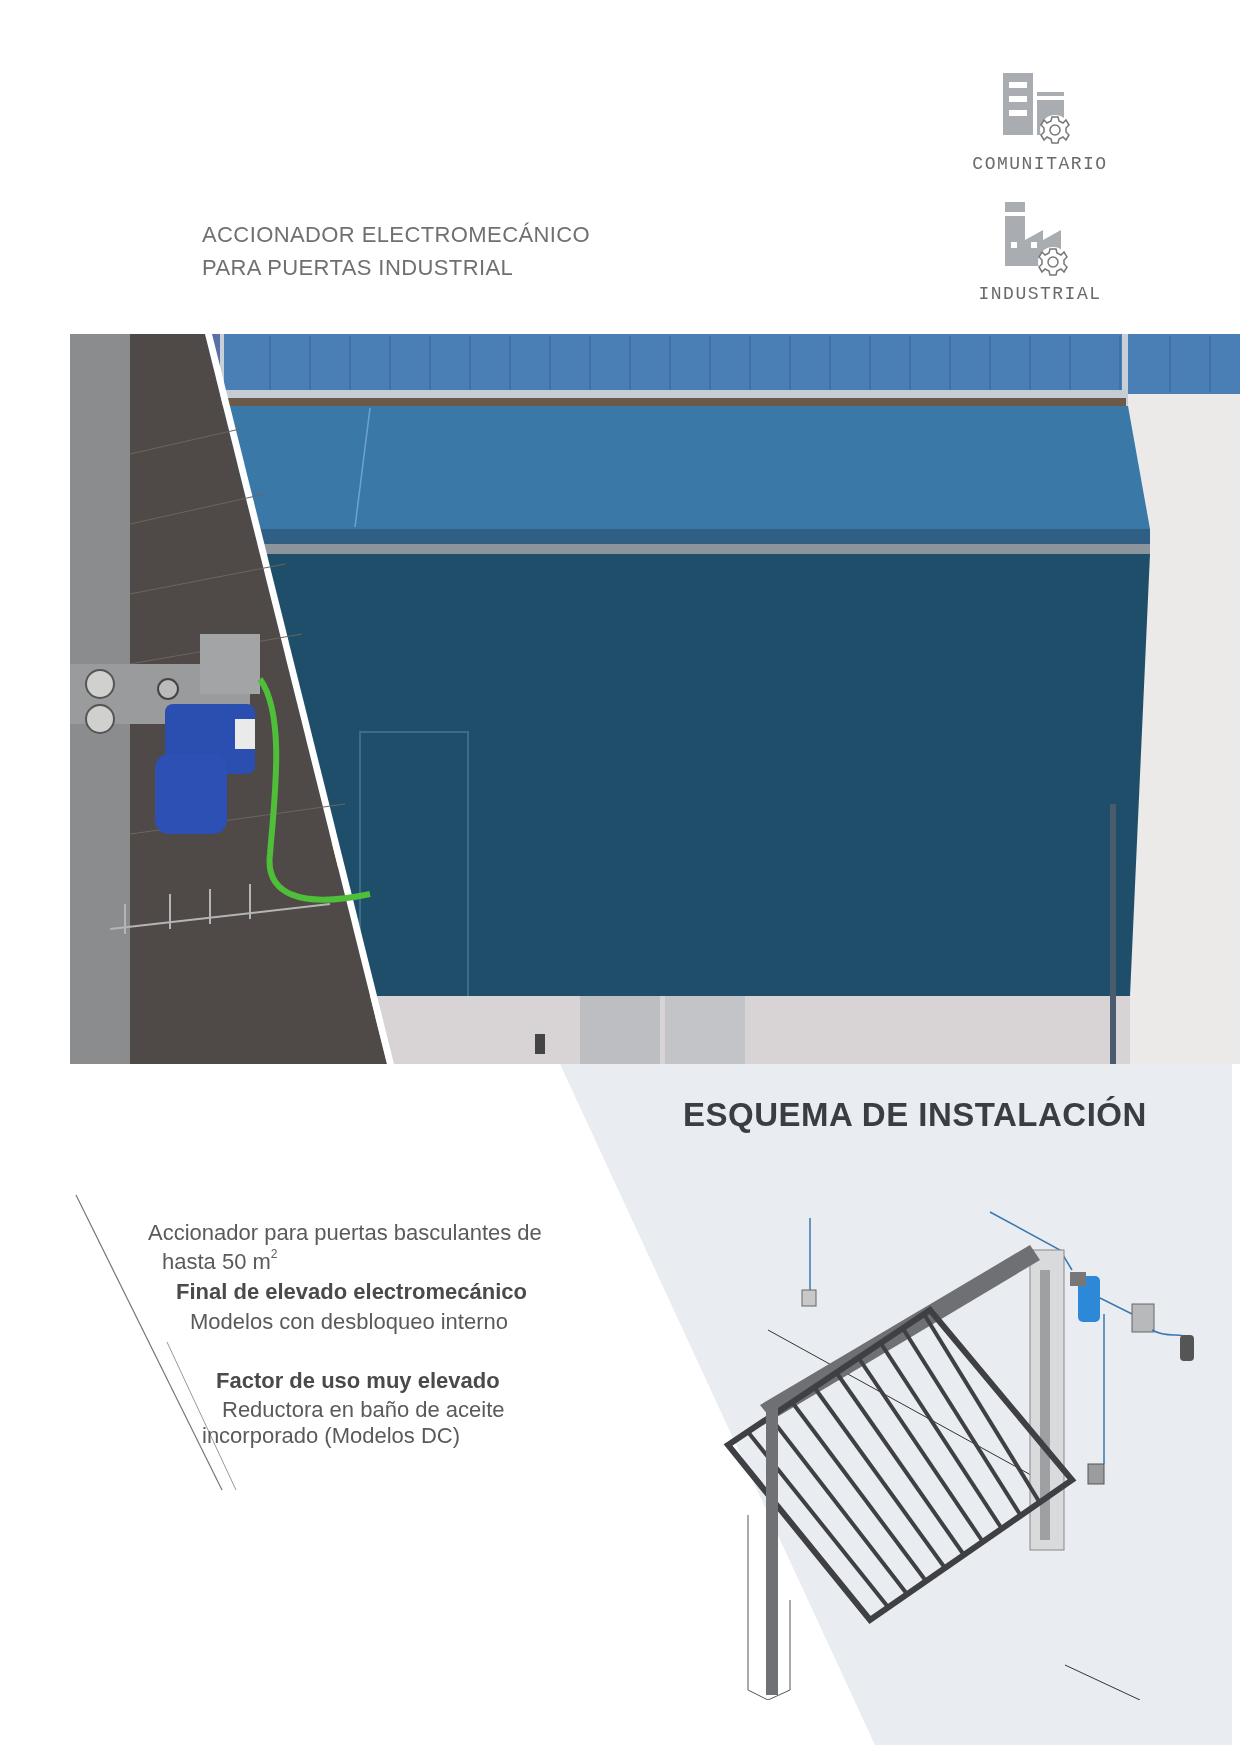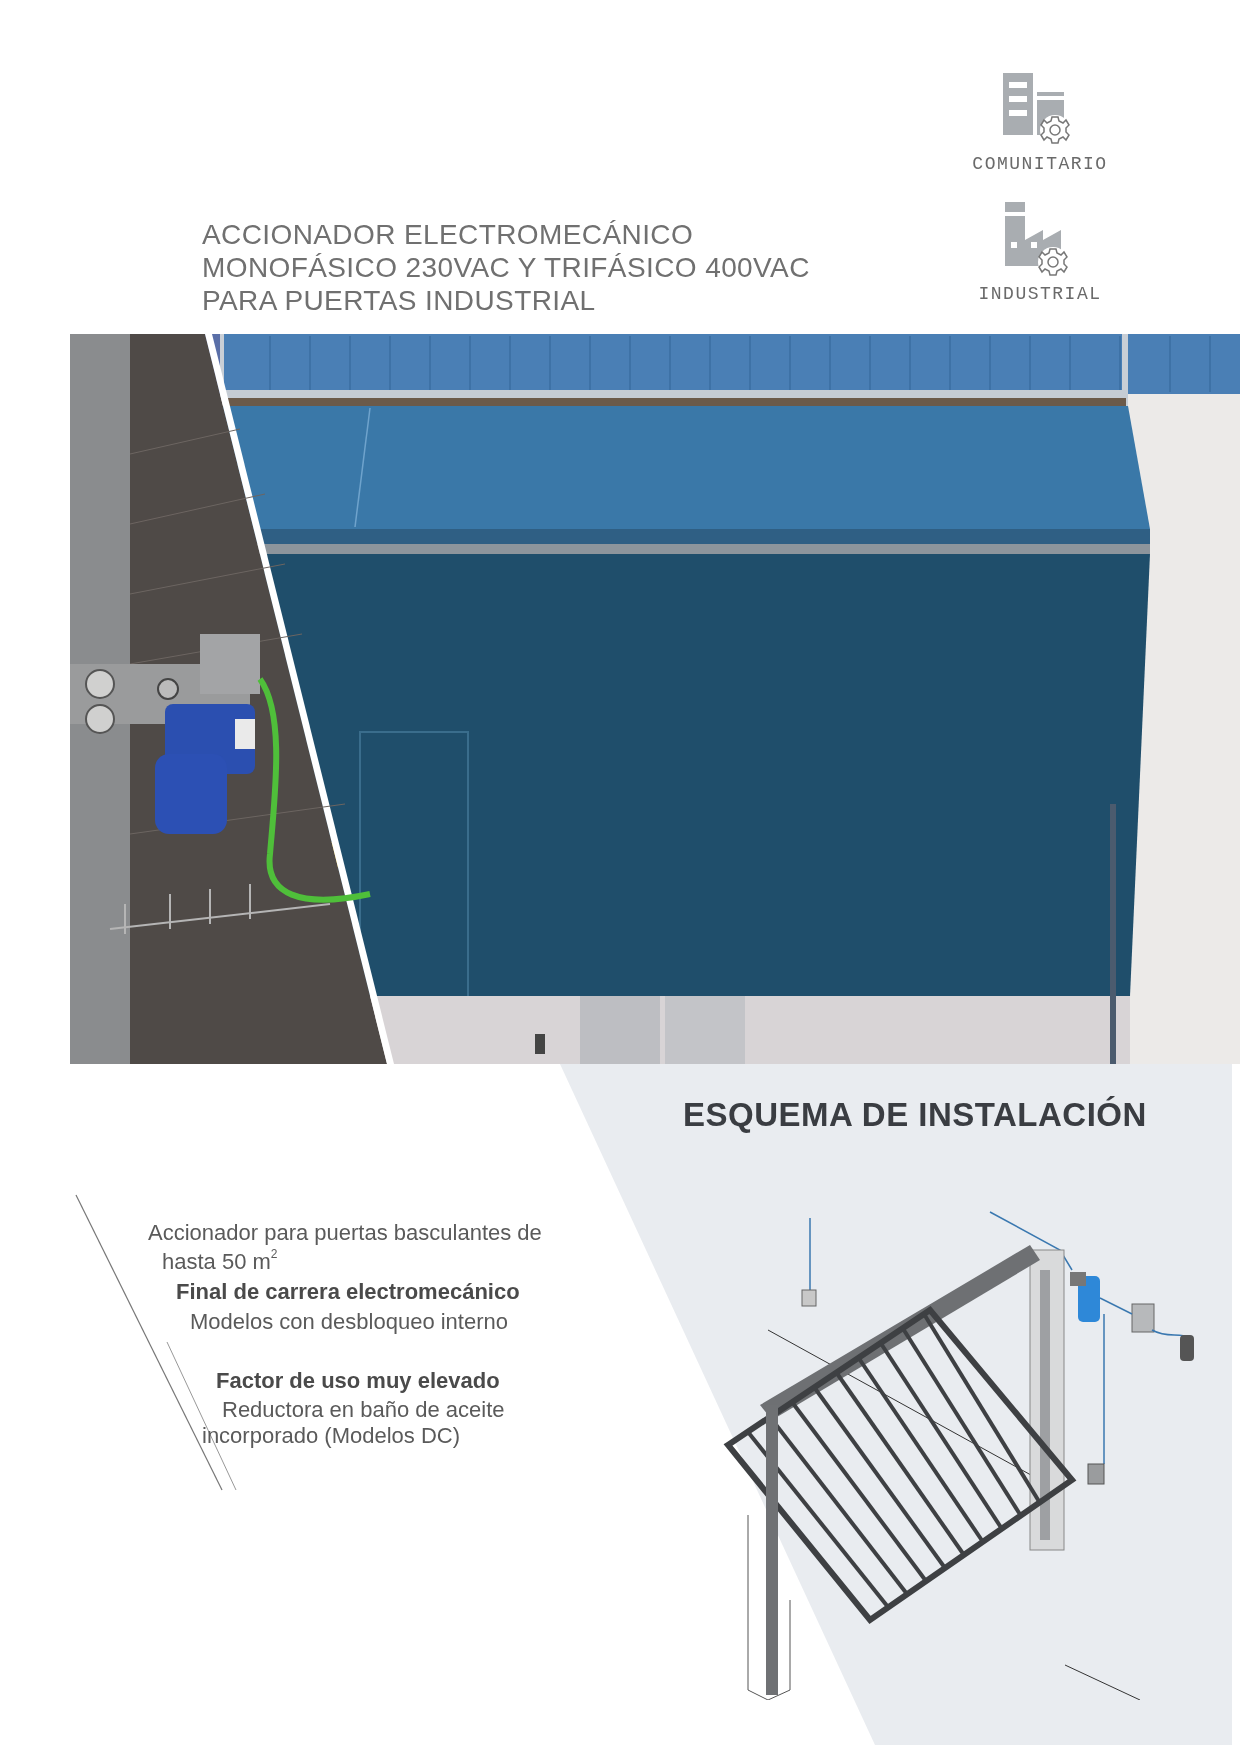--- a/index.html
+++ b/index.html
@@ -8,21 +8,21 @@
 
     
     .cat { position: absolute; left: 960px; width: 160px; text-align: center; }
     .cat svg { display: block; margin: 0 auto; }
     .cat-label { font-family: Liberation Mono, monospace; font-size: 18px; letter-spacing: 1.5px; color: #6a6a6a; margin-top: 4px; }
     #cat-comunitario { top: 70px; }
     #cat-industrial { top: 200px; }
 
     
     .title { position: absolute; left: 202px; top: 218px; font-family: "Liberation Sans", sans-serif;
-      font-size: 28px; line-height: 33px; color: #707070; letter-spacing: 0.4px; font-weight: normal; }
+      font-size: 22px; line-height: 33px; color: #707070; letter-spacing: 0.4px; font-weight: normal; }
     .title div { white-space: nowrap; }
 
     
     .photo { position: absolute; left: 70px; top: 334px; width: 1170px; height: 730px; overflow: hidden; }
     .photo svg { display: block; }
 
     
     .grey-panel { position: absolute; left: 0; top: 0; width: 1240px; height: 1754px; pointer-events: none; }
 
     .section-title { position: absolute; left: 683px; top: 1096px; font-family: "Liberation Sans", sans-serif;
@@ -70,21 +70,20 @@
       <circle r="15" fill="#fff"></circle>
       <path d="M-3,-13 L3,-13 L4,-9 L8,-7 L11,-10 L14,-5 L11,-2 L11,2 L14,5 L11,10 L8,7 L4,9 L3,13 L-3,13 L-4,9 L-8,7 L-11,10 L-14,5 L-11,2 L-11,-2 L-14,-5 L-11,-10 L-8,-7 L-4,-9 Z" fill="#fff" stroke="#777" stroke-width="1.5"></path>
       <circle r="5" fill="#fff" stroke="#777" stroke-width="1.5"></circle>
     </g>
   </svg>
   <div class="cat-label">INDUSTRIAL</div>
 </div>
 
 <h1 class="title">
   <div>ACCIONADOR ELECTROMECÁNICO</div>
-  <div>MONOFÁSICO 230VAC Y TRIFÁSICO 400VAC</div>
   <div>PARA PUERTAS INDUSTRIAL</div>
 </h1>
 
 <div class="photo">
   <svg width="1170" height="730" viewBox="0 0 1170 730">
 
     <rect x="0" y="0" width="1170" height="730" fill="#eceae8"></rect>
 
     <rect x="120" y="0" width="1050" height="60" fill="#4a7fb5"></rect>
     <rect x="120" y="0" width="30" height="60" fill="#5a6fa8"></rect>
@@ -173,21 +172,21 @@
 <div class="section-title">ESQUEMA DE INSTALACIÓN</div>
 
 <svg style="position:absolute;left:0;top:0;" width="1240" height="1754">
   <line x1="76" y1="1195" x2="222" y2="1490" stroke="#777" stroke-width="1.2"></line>
   <line x1="167" y1="1342" x2="236" y2="1490" stroke="#999" stroke-width="1"></line>
 </svg>
 
 <div class="features">
   <div class="feat" style="left:148px;top:1220px;">Accionador para puertas basculantes de</div>
   <div class="feat" style="left:162px;top:1249px;"><span>hasta 50 m</span><sup>2</sup></div>
-  <div class="feat bold" style="left:176px;top:1279px;">Final de carrera electromecánico</div>
+  <div class="feat bold" style="left:176px;top:1279px;">Final de elevado electromecánico</div>
   <div class="feat" style="left:190px;top:1309px;">Modelos con desbloqueo interno</div>
   <div class="feat" style="left:202px;top:1380px;margin-top:43px;">incorporado (Modelos DC)</div>
   <div class="feat bold" style="left:216px;top:1368px;">Factor de uso muy elevado</div>
   <div class="feat" style="left:222px;top:1397px;">Reductora en baño de aceite</div>
 </div>
 
 <svg class="diagram" width="540" height="520" viewBox="0 0 540 520">
 
   <line x1="68" y1="150" x2="340" y2="300" stroke="#333" stroke-width="1"></line>
   <line x1="365" y1="485" x2="440" y2="520" stroke="#333" stroke-width="1"></line>

